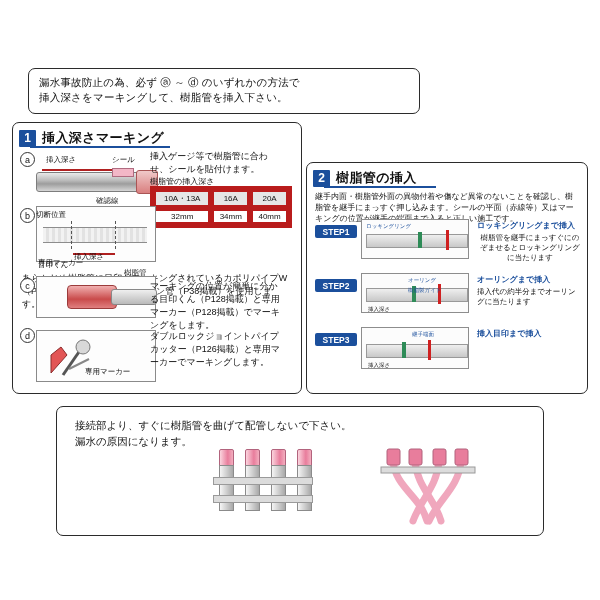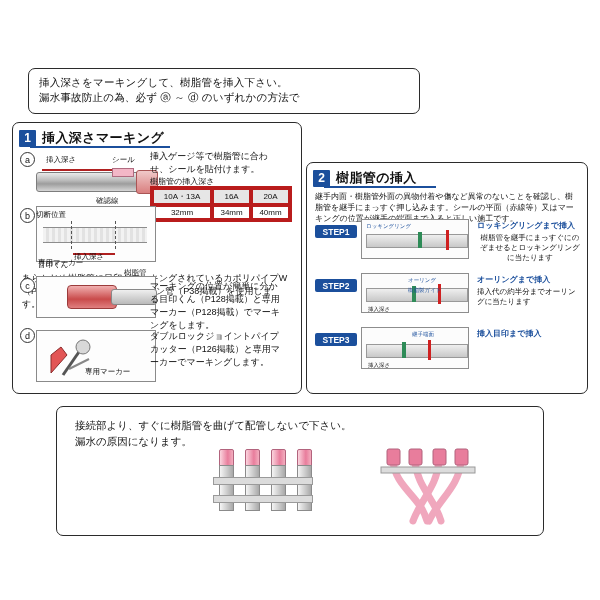--- a/index.html
+++ b/index.html
@@ -62,21 +62,21 @@
     background:linear-gradient(#f0c9c9,#d97f7f);border:1px solid #a95555;
   }
   .sealtag{
     position:absolute;left:76px;top:0px;width:20px;height:7px;background:#f3b7c7;border:1px solid #b06b80;
   }
   .arrowline{position:absolute;background:#b02020;height:1.5px;}
 
   
   .tbl{position:absolute;left:150px;top:186px;width:142px;border-collapse:collapse;}
   .tbl td{
-    border:4px solid #b91c1c;font-size:8px;text-align:center;padding:1px 0;
+    border:6px solid #b91c1c;font-size:8px;text-align:center;padding:1px 0;
   }
   .tblhead td{background:#e6e6e6;}
   .tbltitle{position:absolute;left:150px;top:176px;font-size:8px;}
 
   
   .blockB{position:absolute;left:36px;top:206px;width:120px;height:56px;}
   .pipe-h{
     position:absolute;left:6px;top:20px;width:104px;height:14px;
     background:repeating-linear-gradient(90deg,#f2f2f2,#f2f2f2 3px,#e2e2e2 3px,#e2e2e2 6px);
     border-top:1px solid #8d8d8d;border-bottom:1px solid #8d8d8d;
@@ -128,22 +128,22 @@
     border:1px solid #b2637d;border-radius:2px;
   }
   .pfBar{position:absolute;height:6px;background:#dcdcdc;border:1px solid #9a9a9a;}
 </style>
 </head>
 <body>
 
 <div class="page">
 
   <div class="notice">
+    <p>漏水事故防止の為、必ず ⓐ ～ ⓓ のいずれかの方法で</p>
     <p>挿入深さをマーキングして、樹脂管を挿入下さい。</p>
-    <p>漏水事故防止の為、必ず ⓐ ～ ⓓ のいずれかの方法で</p>
   </div>
 
   <div class="panel" id="panel1">
     <div class="sectionhead">
       <div class="numbox">1</div>
       <div class="sectiontitle">挿入深さマーキング</div>
     </div>
   </div>
   <div class="underline" style="left:30px;top:146px;width:140px;"></div>
 

